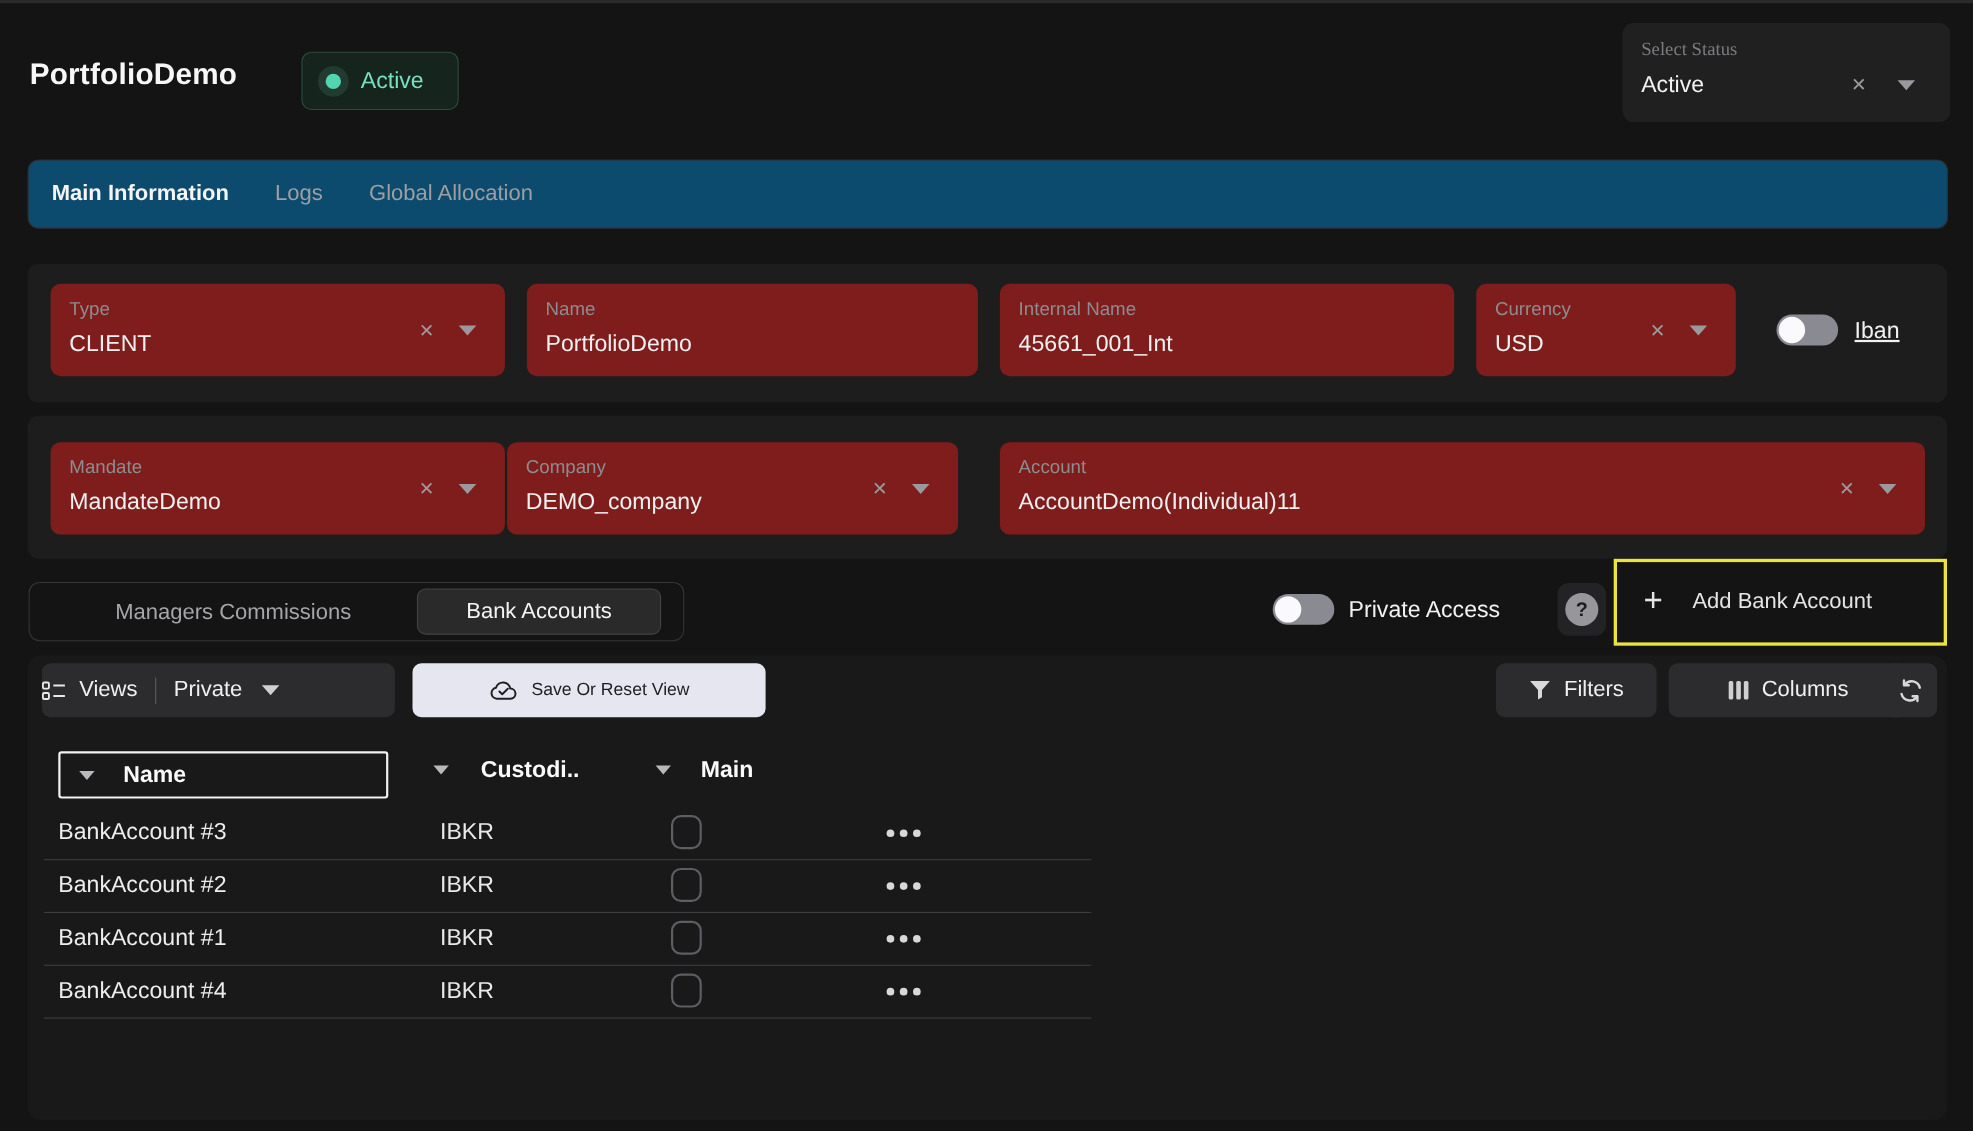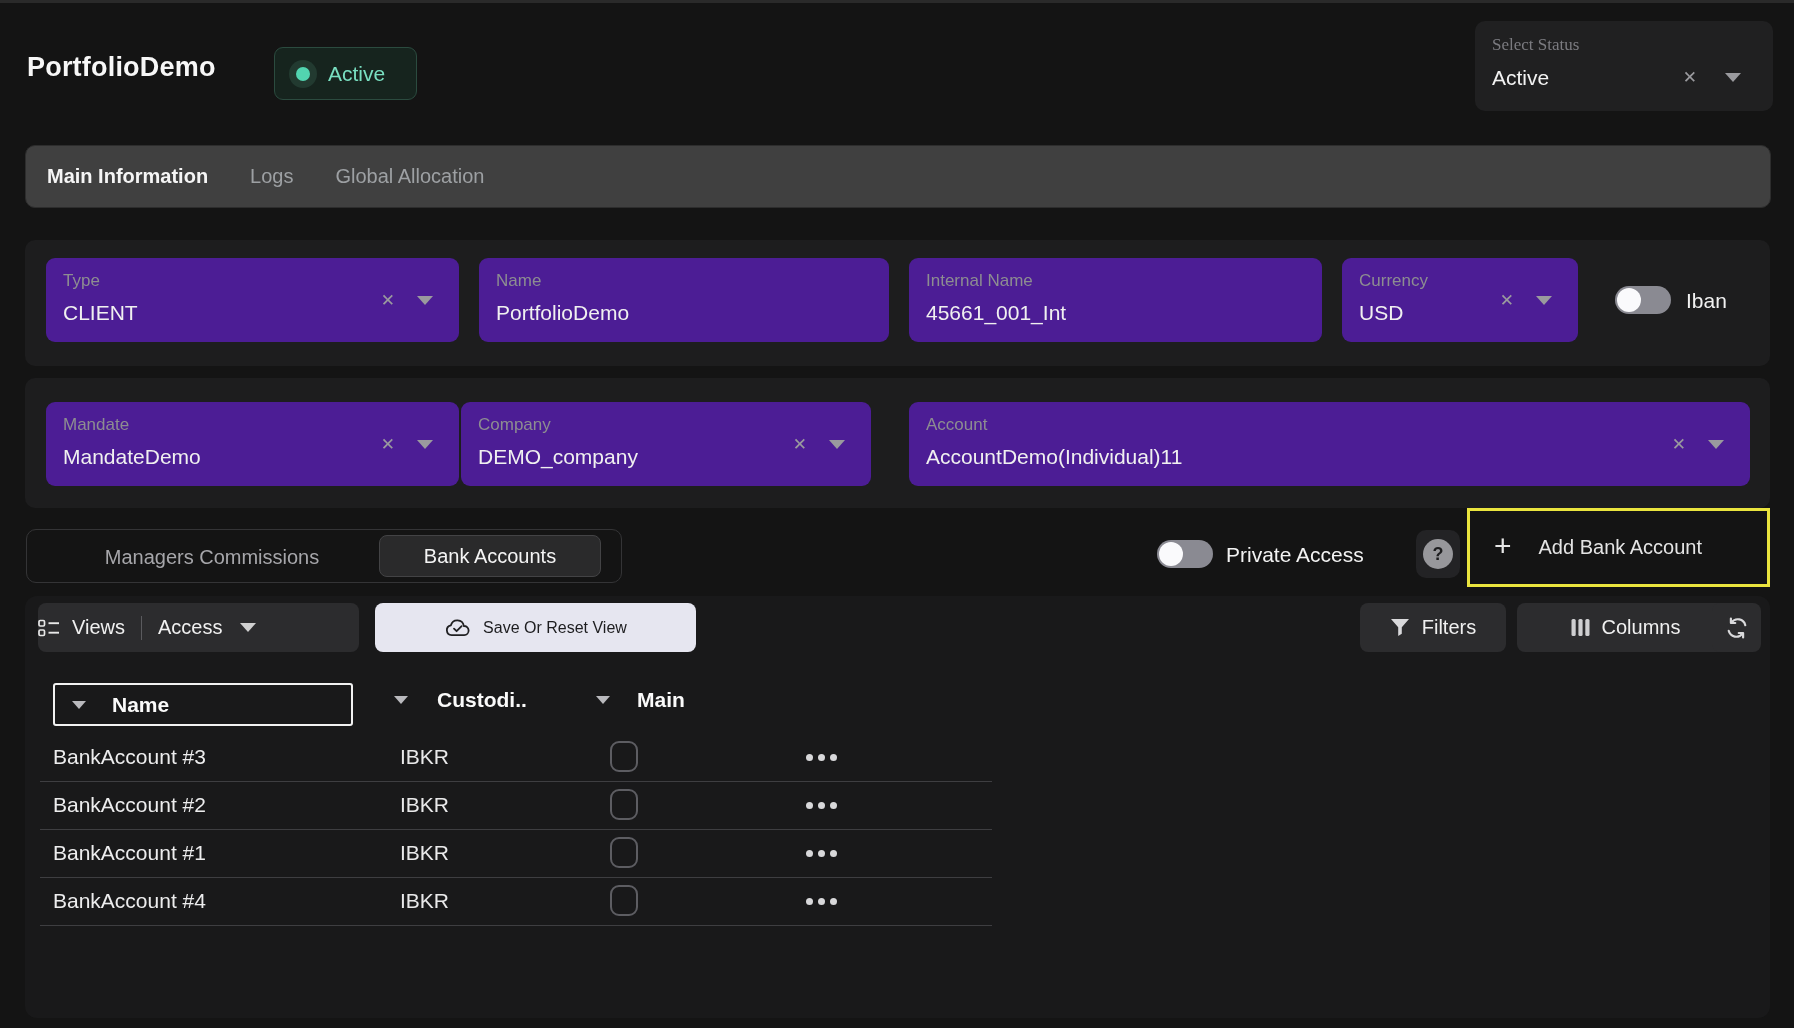--- a/index.html
+++ b/index.html
@@ -18,48 +18,48 @@
                  background:#202021;border-radius:10px;cursor:pointer;}
   .status-select .lbl{position:absolute;left:17px;top:14px;font-size:17px;color:#7b7b80;font-family:Liberation Serif, serif;}
   .status-select .val{position:absolute;left:17px;top:45px;font-size:21px;color:#f2f2f2;}
   .clear-x{font-size:17px;color:#9a9a9e;line-height:1;}
   .status-select .clear-x{position:absolute;right:76px;top:48px;}
   .caret{width:0;height:0;border-left:8px solid transparent;border-right:8px solid transparent;border-top:9px solid #9a9a9e;}
   .status-select .caret{position:absolute;right:32px;top:52px;}
 
   
   .tabbar{position:absolute;left:25px;top:145px;width:1746px;height:63px;box-sizing:border-box;
-          background:#404040;border:1px solid #2d2d2d;border-radius:10px;display:flex;align-items:center;gap:42px;padding-left:21px;}
+          background:#0c4a6e;border:1px solid #2d2d2d;border-radius:10px;display:flex;align-items:center;gap:42px;padding-left:21px;}
   .tab{font-size:20px;color:#9da0a3;cursor:pointer;}
   .tab.active{color:#f5f5f5;font-weight:700;}
 
   
   .panel{position:absolute;left:25px;width:1745px;background:#1d1d1e;border-radius:10px;}
   .p1{top:240px;height:126px;}
   .p2{top:378px;height:130px;}
-  .field{position:absolute;height:84px;background:#4c1d95;border-radius:9px;cursor:pointer;}
+  .field{position:absolute;height:84px;background:#7f1d1d;border-radius:9px;cursor:pointer;}
   .p1 .field{top:18px;}
   .p2 .field{top:24px;}
   .f-label{position:absolute;left:17px;top:13px;font-size:17px;color:#8d8d91;}
   .f-value{position:absolute;left:17px;top:43px;font-size:21px;color:#f0f0f0;white-space:nowrap;}
   .field .clear-x{position:absolute;right:64px;top:34px;}
   .field .caret{position:absolute;right:26px;top:38px;}
   .f-type{left:21px;width:413px;}
   .f-name{left:454px;width:410px;}
   .f-internal{left:884px;width:413px;}
   .f-currency{left:1317px;width:236px;}
   .f-mandate{left:21px;width:413px;}
   .f-company{left:436px;width:410px;}
   .f-account{left:884px;width:841px;}
 
   .toggle{position:absolute;width:56px;height:28px;border-radius:15px;background:#8a8a92;cursor:pointer;}
   .toggle .knob{position:absolute;left:2px;top:2px;width:24px;height:24px;border-radius:50%;background:#fafafc;}
   .tg-iban{left:1590px;top:46px;}
   .tg-label{position:absolute;font-size:21px;color:#f2f2f2;}
-  .lb-iban{left:1661px;top:49px;}
+  .lb-iban{left:1661px;top:49px;text-decoration:underline;}
 
   
   .seg{position:absolute;left:26px;top:529px;width:596px;height:54px;box-sizing:border-box;
        border:1px solid #343436;border-radius:10px;}
   .seg-item{position:absolute;top:0;height:54px;display:flex;align-items:center;justify-content:center;
             font-size:20px;color:#a6a6aa;cursor:pointer;}
   .seg-mc{left:20px;width:330px;}
   .seg-ba{left:352px;top:5px;width:222px;height:42px;background:#2a2a2b;border:1px solid #434345;
           border-radius:8px;color:#f4f4f4;box-sizing:border-box;}
   .tg-private{left:1157px;top:540px;}
@@ -197,21 +197,21 @@
 
     <div class="tbtn btn-views">
       <svg width="22" height="18" viewBox="0 0 22 18">
         <rect x="1" y="1.5" width="5.5" height="5.5" rx="1.2" fill="none" stroke="#e8e8e8" stroke-width="1.7"></rect>
         <line x1="10.5" y1="4.2" x2="21" y2="4.2" stroke="#e8e8e8" stroke-width="1.9"></line>
         <rect x="1" y="11" width="5.5" height="5.5" rx="1.2" fill="none" stroke="#e8e8e8" stroke-width="1.7"></rect>
         <line x1="10.5" y1="13.7" x2="21" y2="13.7" stroke="#e8e8e8" stroke-width="1.9"></line>
       </svg>
       <span class="vtxt">Views</span>
       <span class="vdiv"></span>
-      <span class="vtxt">Access</span>
+      <span class="vtxt">Private</span>
       <span class="caret"></span>
     </div>
     <div class="tbtn btn-save">
       <svg width="27" height="21" viewBox="0 0 27 21">
         <path d="M20.2 18.2H7.6a5 5 0 0 1-.7-9.9A6.6 6.6 0 0 1 19.8 9a4.6 4.6 0 0 1 .4 9.2z" fill="none" stroke="#202022" stroke-width="1.8" stroke-linejoin="round"></path>
         <path d="M10 11.6l2.6 2.6 5-5" fill="none" stroke="#202022" stroke-width="1.8" stroke-linecap="round" stroke-linejoin="round"></path>
       </svg>
       <span class="stxt">Save Or Reset View</span>
     </div>
     <div class="tbtn btn-filters">

